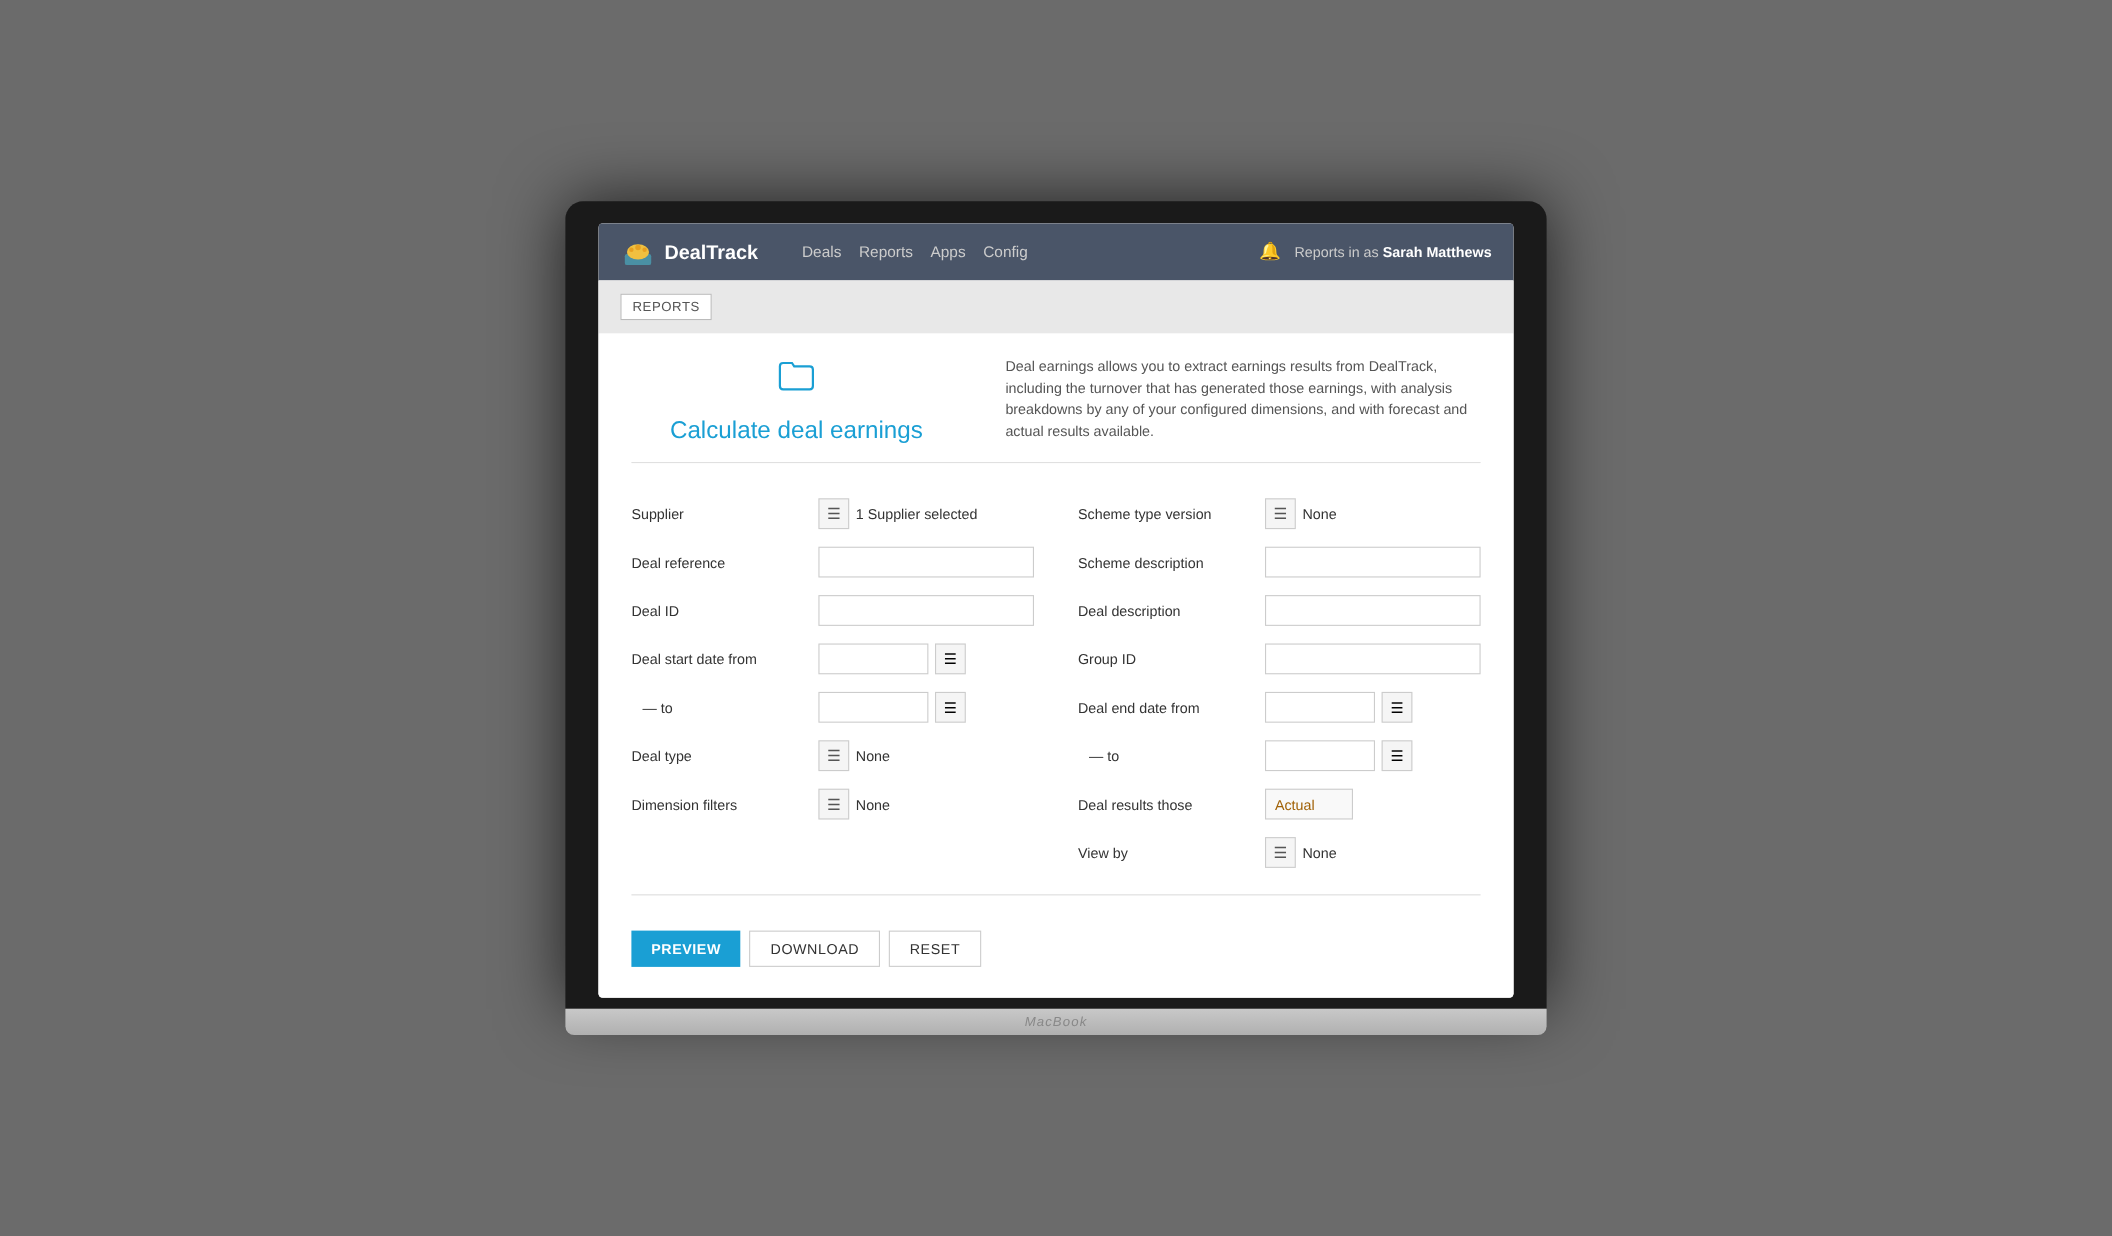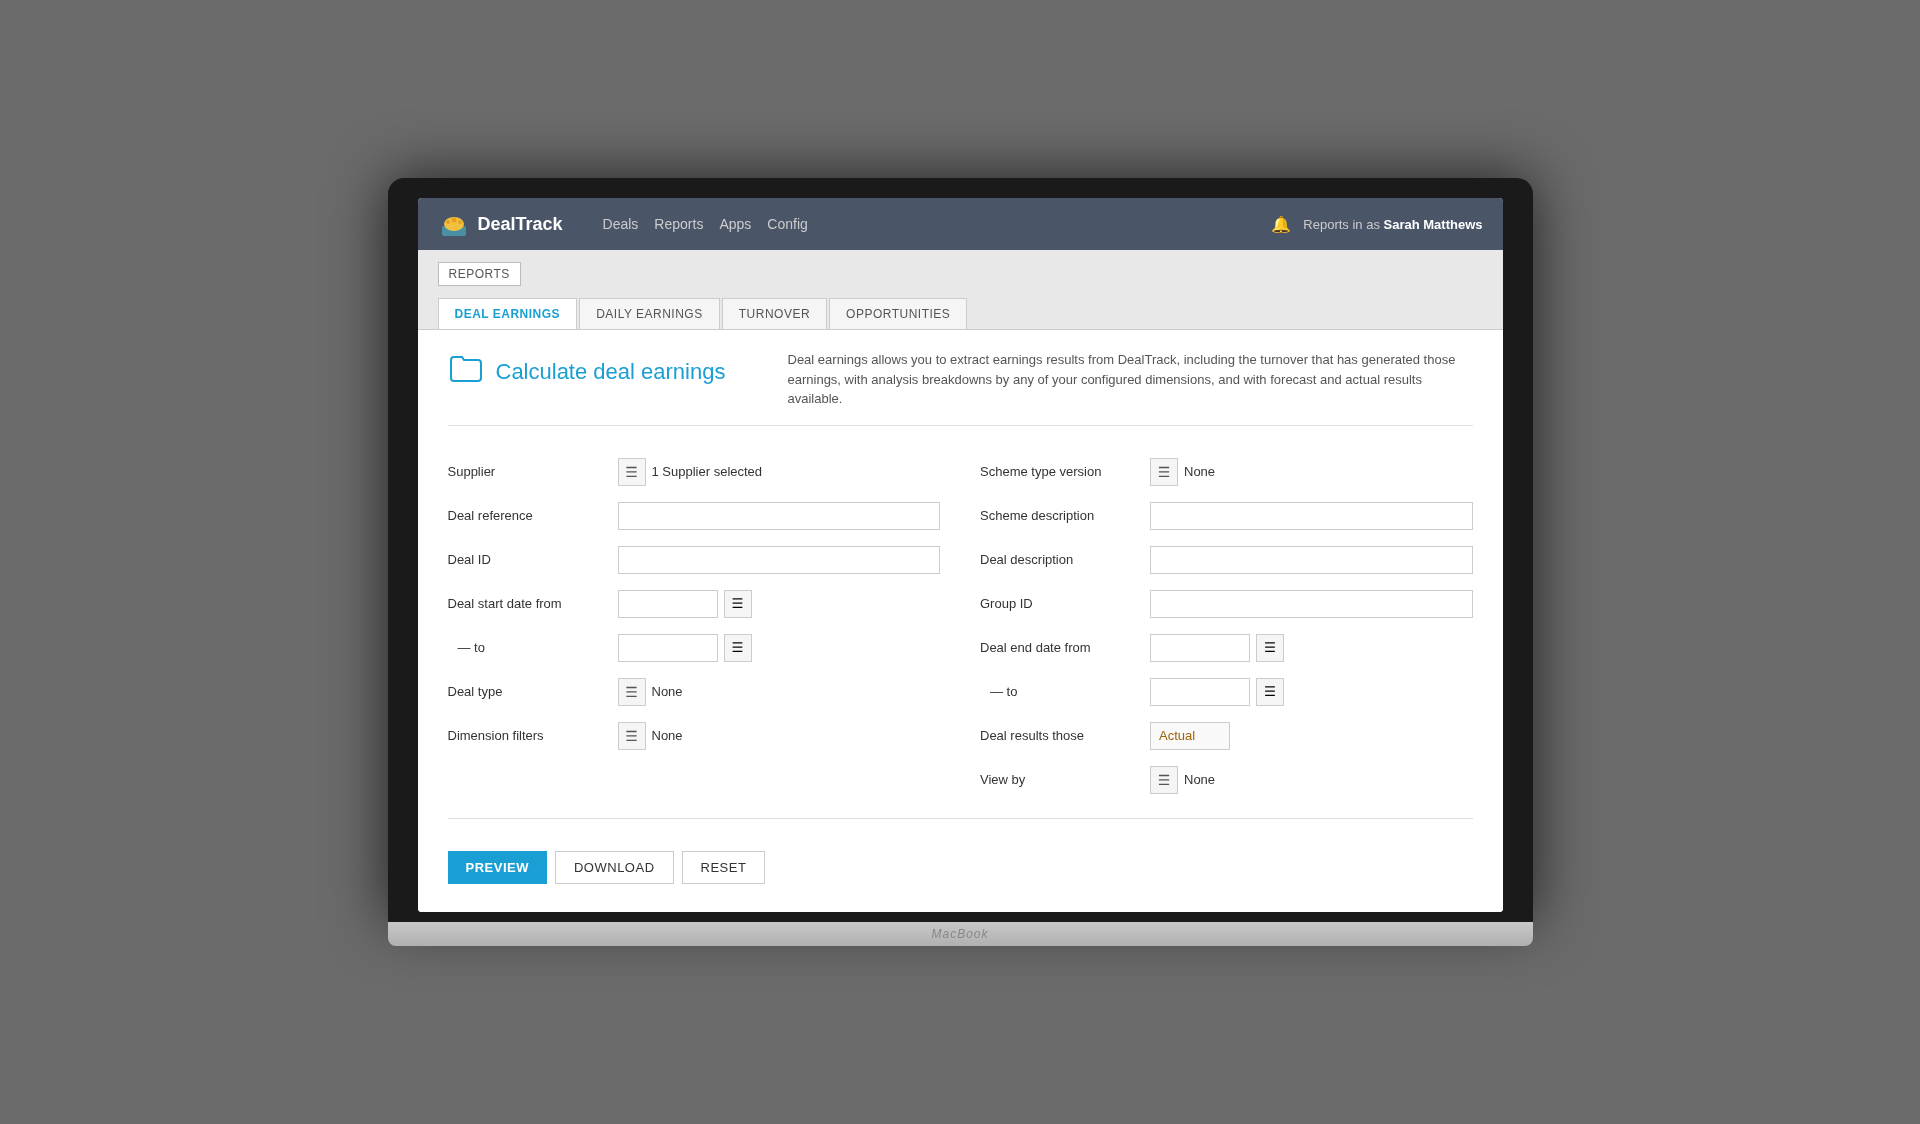--- a/index.html
+++ b/index.html
@@ -6,21 +6,21 @@
     body {
       background: #6b6b6b;
       display: flex;
       justify-content: center;
       align-items: center;
       min-height: 100vh;
       font-family: Arial, Helvetica, sans-serif;
     }
 
     .laptop-wrapper {
-      width: 1145px;
+      width: 892px;
       position: relative;
     }
 
     .laptop-screen {
       background: #1a1a1a;
       border-radius: 16px 16px 0 0;
       padding: 20px 30px 10px 30px;
       box-shadow: 0 0 60px rgba(0,0,0,0.7);
     }
 
@@ -172,20 +172,21 @@
       padding-bottom: 16px;
       border-bottom: 1px solid #e0e0e0;
       gap: 40px;
     }
 
     .section-title-area {
       display: flex;
       align-items: center;
       gap: 12px;
       min-width: 300px;
+      flex-direction: column;
     }
 
     .section-icon {
       color: #1a9fd4;
       font-size: 28px;
     }
 
     .section-title {
       color: #1a9fd4;
       font-size: 22px;
@@ -382,26 +383,20 @@
           </span>
         </div>
       </nav>
 
       <div class="content-area">
 
         <div class="breadcrumb-bar">
           <span class="breadcrumb-tag">REPORTS</span>
         </div>
 
-        <div class="tabs-bar">
-          <div class="tab active">DEAL EARNINGS</div>
-          <div class="tab">DAILY EARNINGS</div>
-          <div class="tab">TURNOVER</div>
-          <div class="tab">OPPORTUNITIES</div>
-        </div>
 
         <div class="main-section">
 
           <div class="section-header">
             <div class="section-title-area">
               <span class="section-icon">
                 <svg width="36" height="36" viewBox="0 0 36 36">
                   <path d="M3 10 Q3 7 6 7 L14 7 L16 10 L30 10 Q33 10 33 13 L33 28 Q33 31 30 31 L6 31 Q3 31 3 28 Z" fill="none" stroke="#1a9fd4" stroke-width="2"></path>
                 </svg>
               </span>

